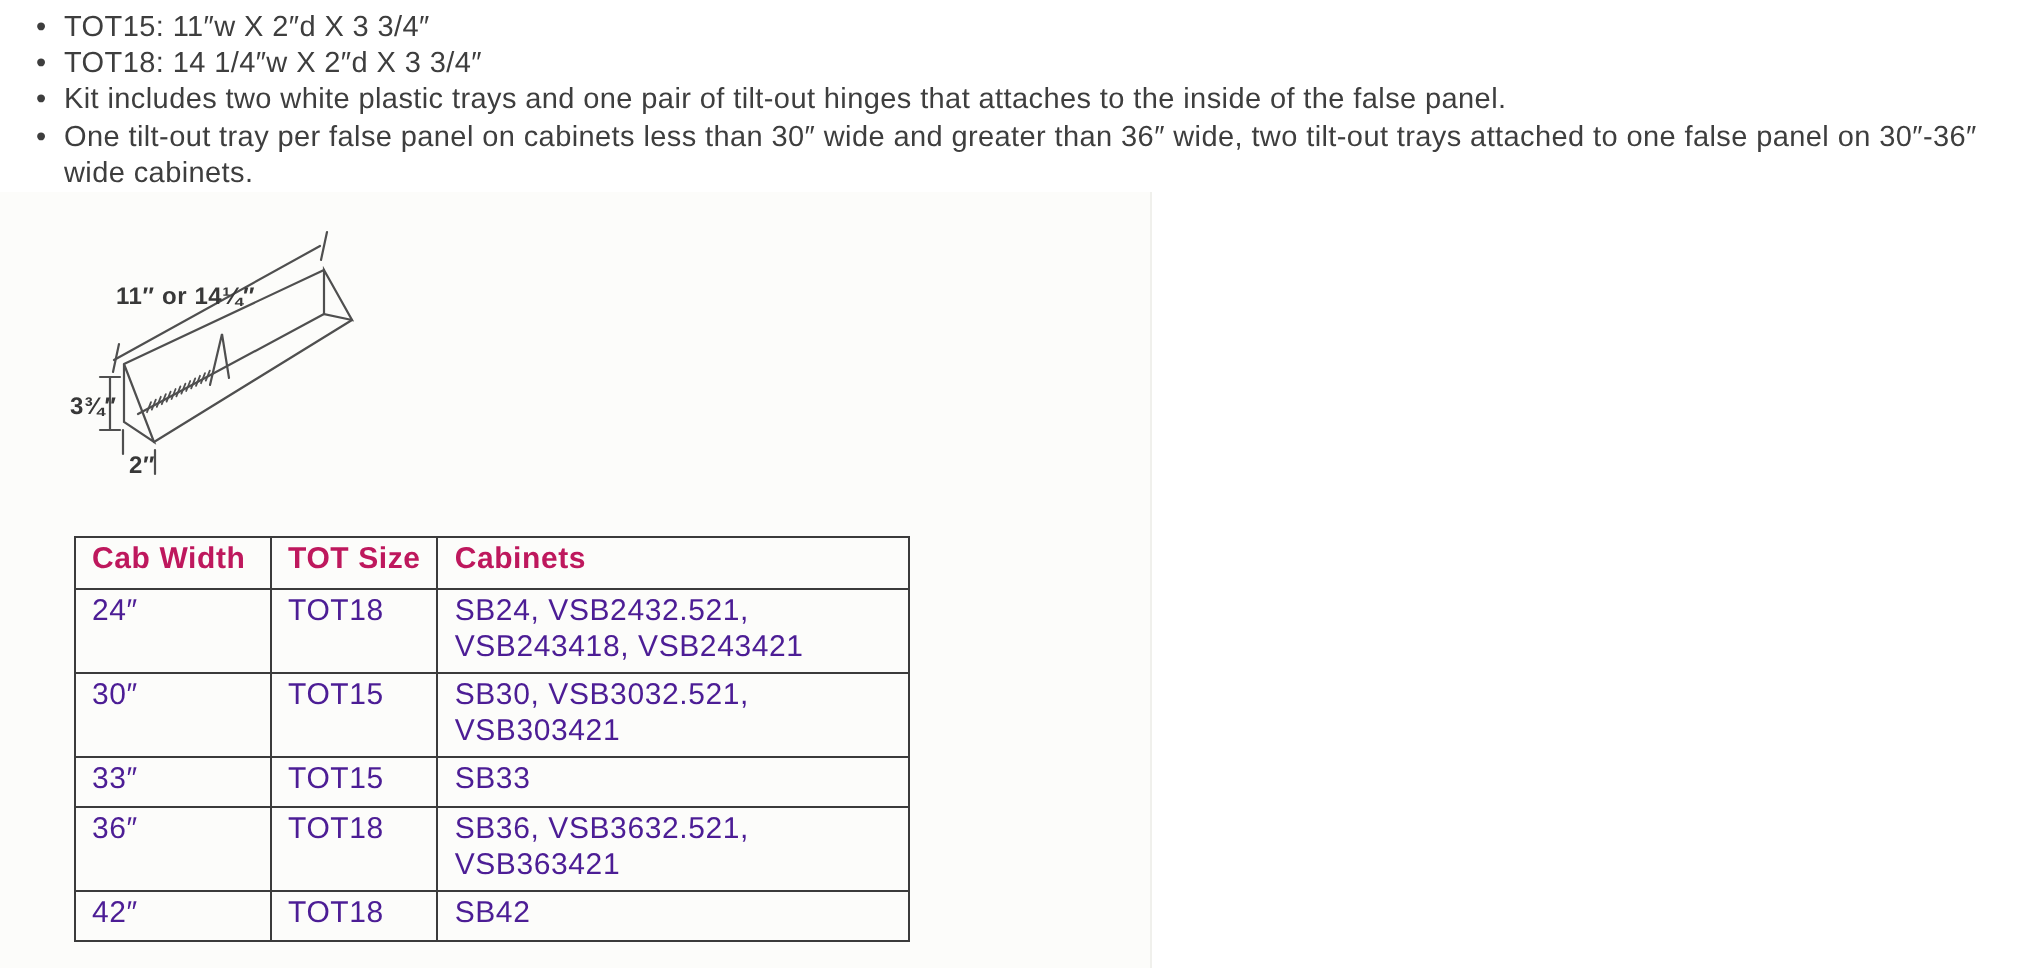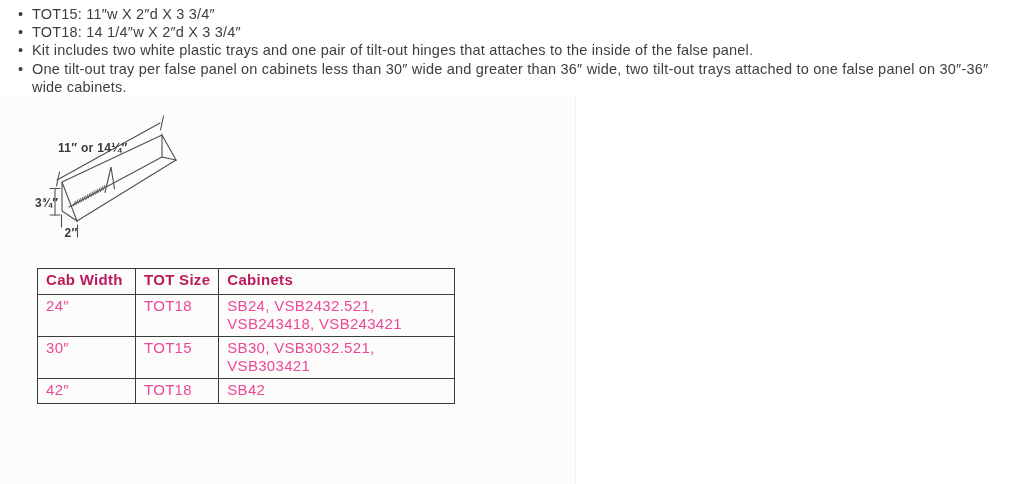--- a/index.html
+++ b/index.html
@@ -35,21 +35,21 @@
     font-size:15px;letter-spacing:0.3px;
   }
   .spec-table th,.spec-table td{
     border:1.5px solid #3b3b3b;
     padding:2px 8px 3px 8px;
     text-align:left;vertical-align:top;line-height:18px;
   }
   .spec-table th{
     color:#be185d;font-weight:700;height:20px;white-space:nowrap;
   }
-  .spec-table td{color:#ec4899;height:19px;margin-top:12px;}
+  .spec-table td{color:#4c1d95;height:19px;margin-top:12px;}
   .col-width{width:81px;}
   .col-size{width:54px;}
   .col-cabinets{width:219px;}
 </style>
 </head>
 <body>
 
 <div class="scan-tint"></div>
 
 <div class="bullets">
@@ -121,18 +121,28 @@
       <td>24″</td>
       <td>TOT18</td>
       <td>SB24, VSB2432.521, VSB243418, VSB243421</td>
     </tr>
     <tr>
       <td>30″</td>
       <td>TOT15</td>
       <td>SB30, VSB3032.521, VSB303421</td>
     </tr>
     <tr>
+      <td>33″</td>
+      <td>TOT15</td>
+      <td>SB33</td>
+    </tr>
+    <tr>
+      <td>36″</td>
+      <td>TOT18</td>
+      <td>SB36, VSB3632.521, VSB363421</td>
+    </tr>
+    <tr>
       <td>42″</td>
       <td>TOT18</td>
       <td>SB42</td>
     </tr>
   </tbody>
 </table>
 
 </body></html>

